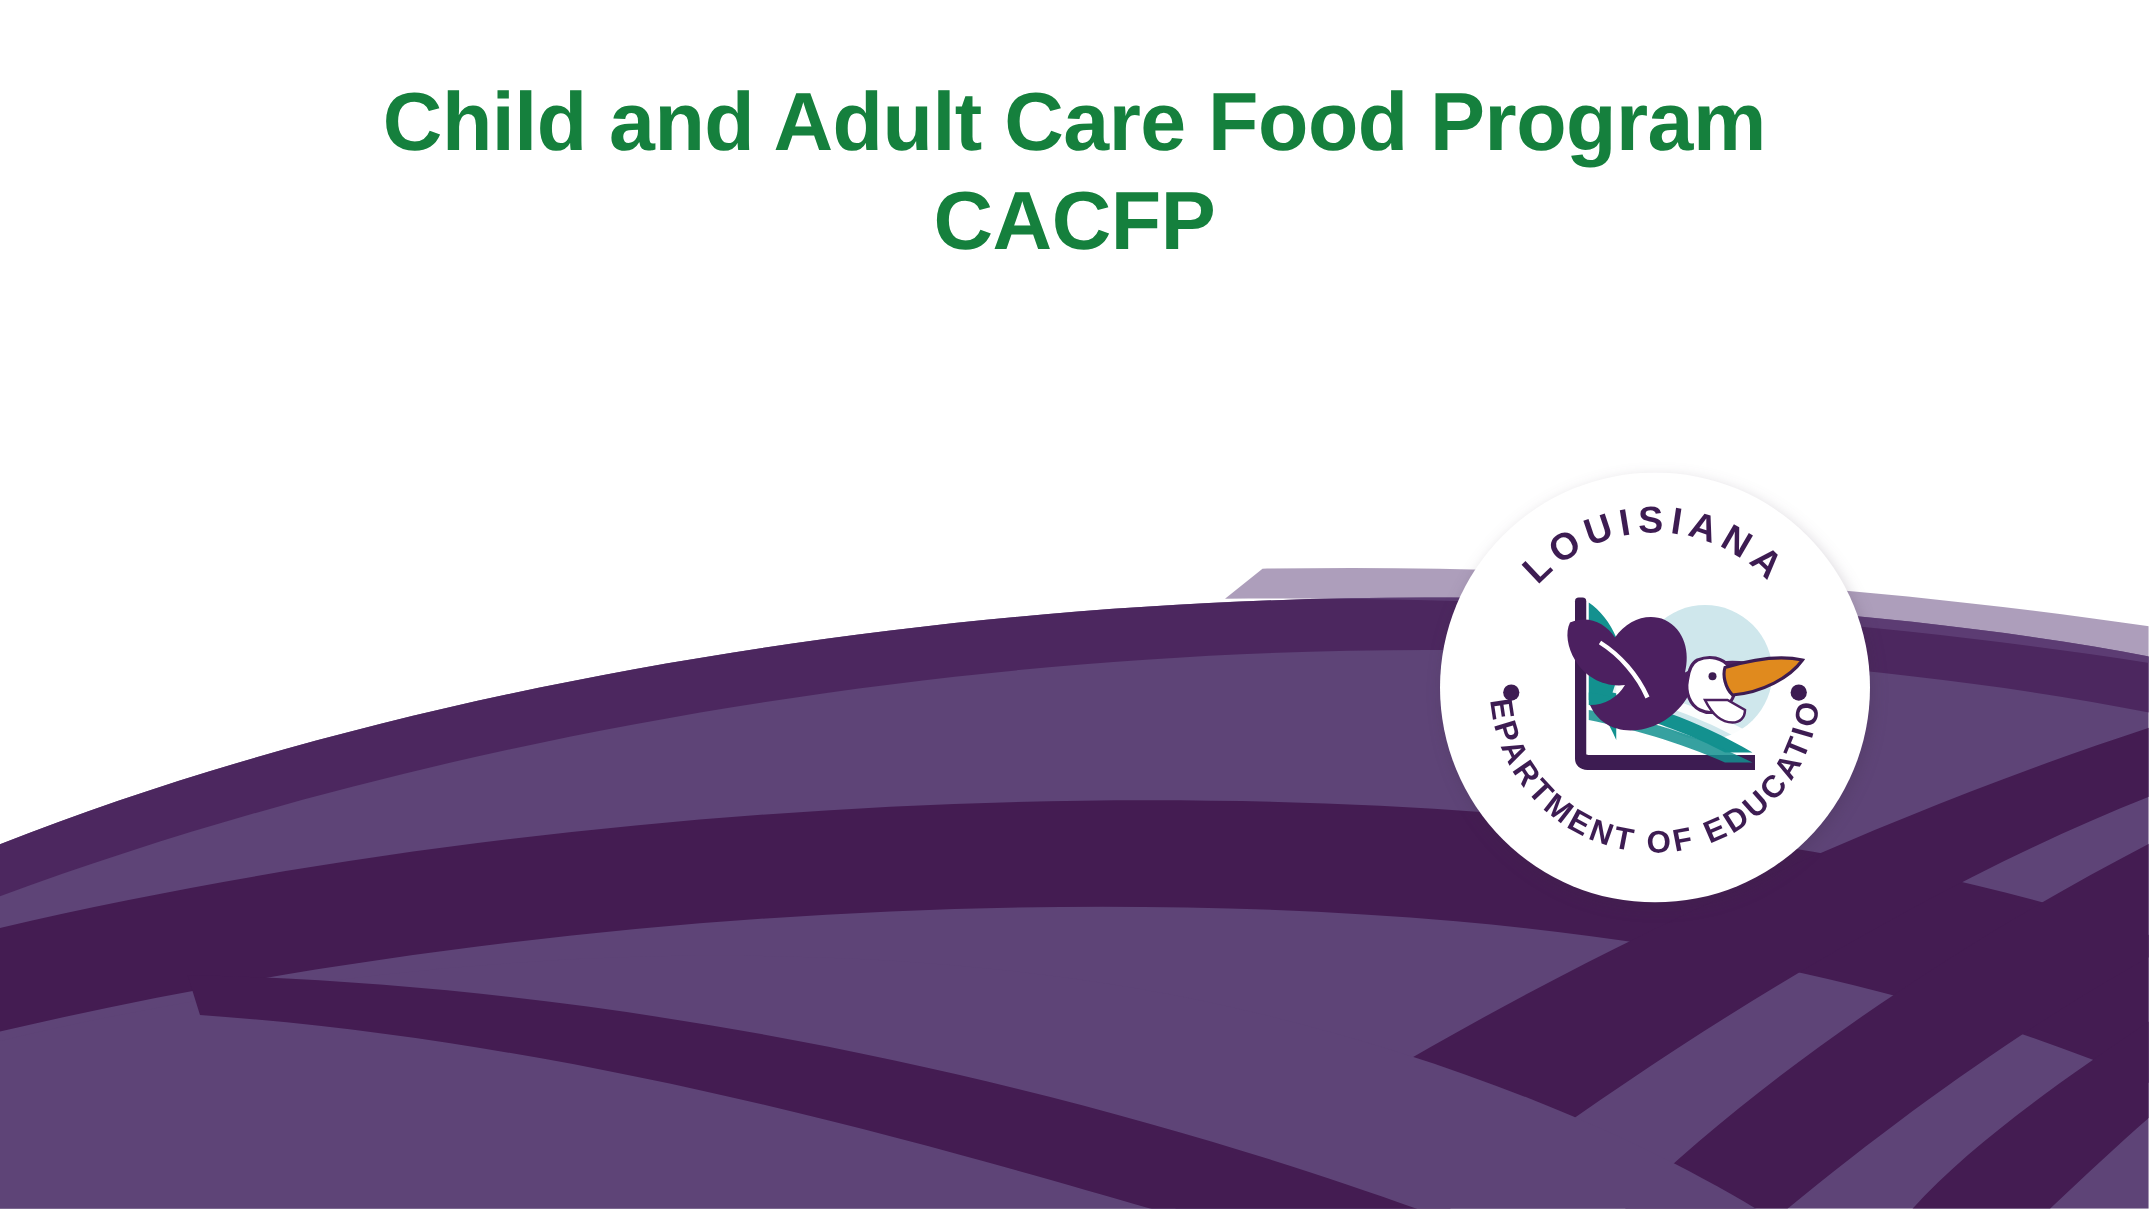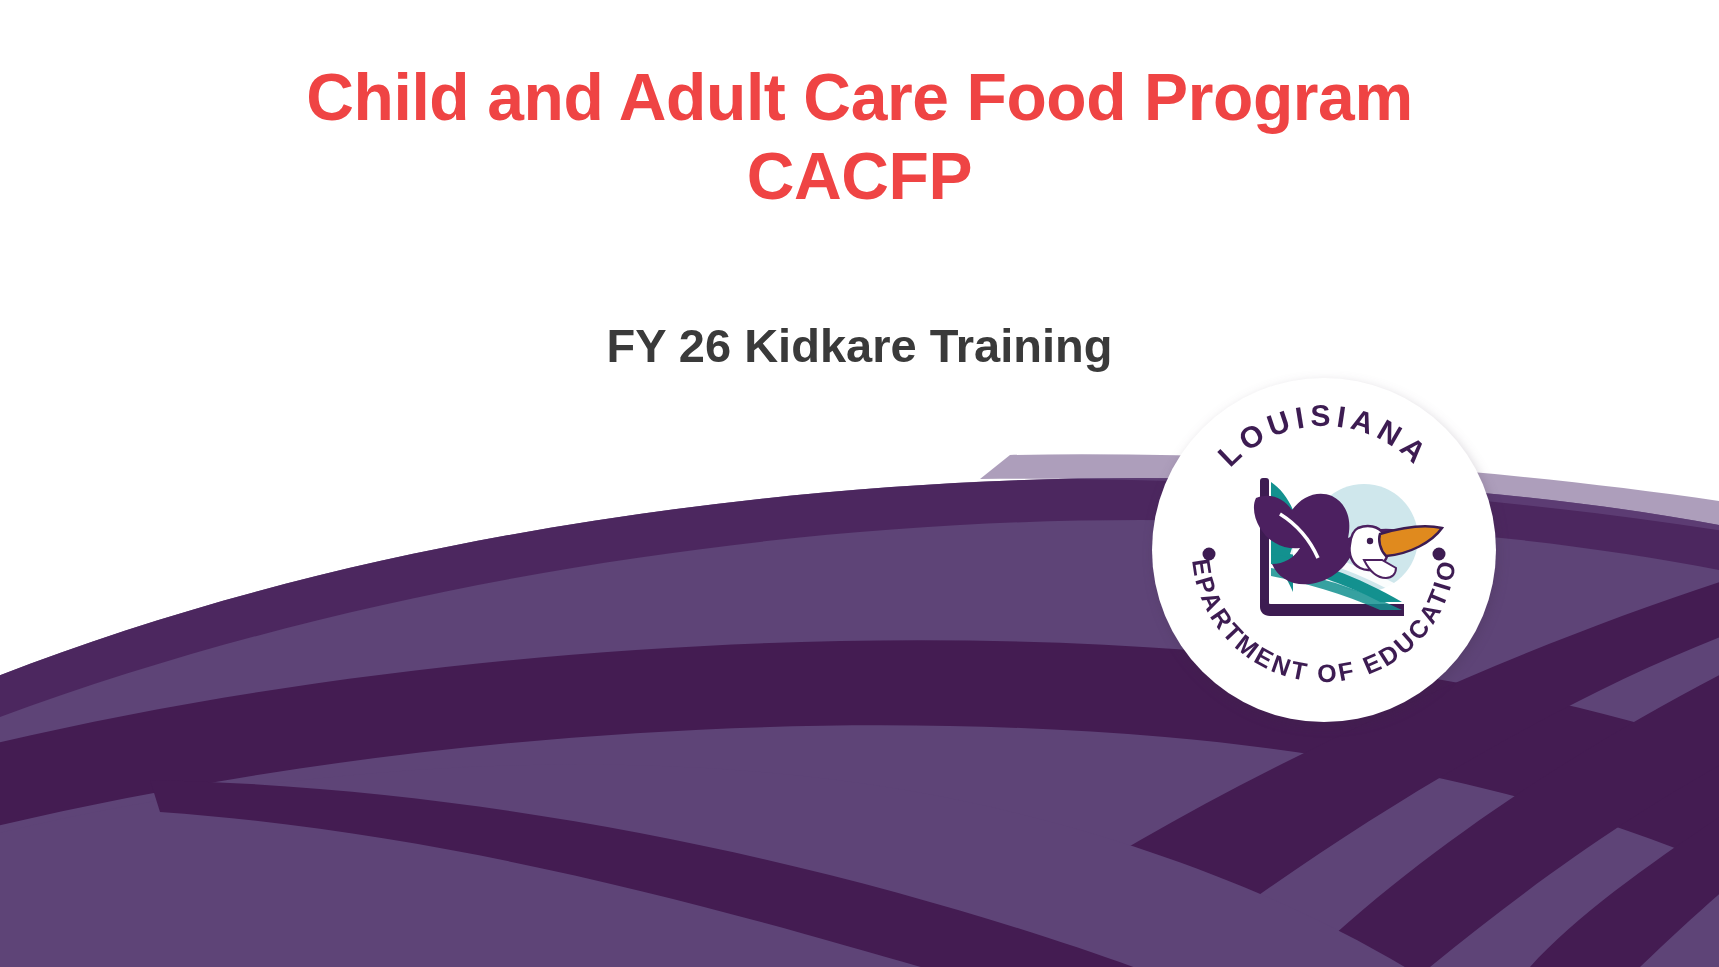--- a/index.html
+++ b/index.html
@@ -36,21 +36,21 @@
     width: 1719px;
     text-align: center;
     padding: 0 90px;
     box-sizing: border-box;
   }
   .slide-title {
     font-family: "Liberation Sans", sans-serif;
     font-size: 66px;
     font-weight: bold;
     line-height: 1.20;
-    color: #ef4444;
+    color: #15803d;
     letter-spacing: -0.4px;
     margin: 0;
     white-space: pre-line;
   }
 
   .subtitle-block {
     position: absolute;
     left: 0;
     top: 318px;
     width: 1719px;
@@ -115,23 +115,20 @@
 
       <path d="M 980,479 C 1280,476 1560,502 1790,542 L 1790,512 C 1560,474 1280,450 1010,455 Z" fill="#6a4e84" opacity="0.55"></path>
     </g>
   </svg>
 
   <div class="title-block">
     <h1 class="slide-title">Child and Adult Care Food Program
 CACFP</h1>
   </div>
 
-  <div class="subtitle-block">
-    <h2 class="slide-subtitle">FY 26 Kidkare Training</h2>
-  </div>
 
   <div class="seal">
     <svg viewBox="0 0 344 344">
       <defs>
         <path id="arcTop" d="M 48,172 A 124,124 0 0 1 296,172" fill="none"></path>
         <path id="arcBottom" d="M 40,172 A 132,132 0 0 0 304,172" fill="none"></path>
       </defs>
 
       <circle cx="172" cy="172" r="172" fill="#ffffff"></circle>
 

